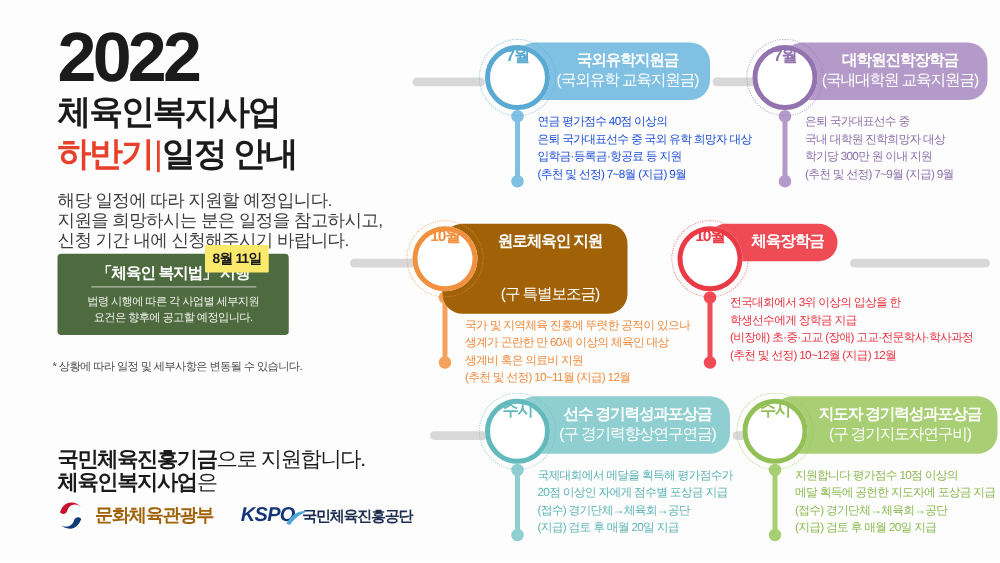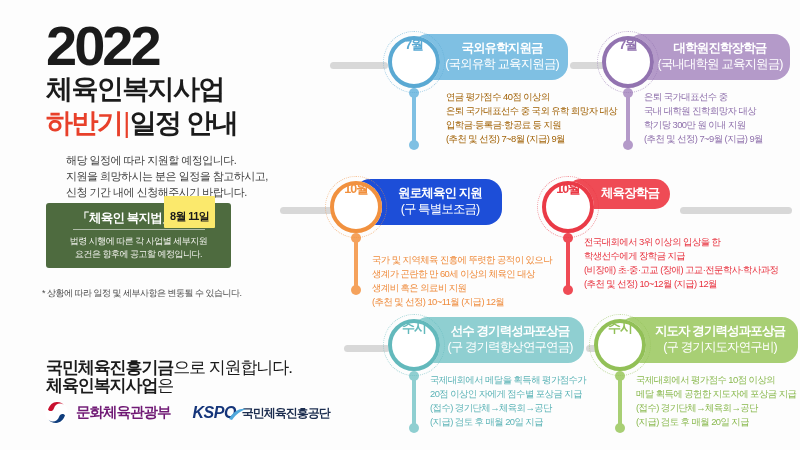--- a/index.html
+++ b/index.html
@@ -27,22 +27,22 @@
   .ttl3 {
     position: absolute; left: 30px; top: 110px;
     font-size: 27px; font-weight: 800; letter-spacing: -1.6px;
     line-height: 1; color: #1b1b1b; white-space: nowrap;
   }
   .ttl3 .hl { color: #e8402a; }
   .ttl3 .bar { color: #e8402a; font-weight: 500; padding: 0 1px; }
 
   .lead { position: absolute; left: 30px; top: 152px; width: 290px; }
   .lead div {
-    font-size: 11px; color: #3d3d3d; line-height: 16px;
-    letter-spacing: -0.5px; white-space: nowrap; margin-left: 20px;
+    font-size: 14px; color: #3d3d3d; line-height: 16px;
+    letter-spacing: -0.5px; white-space: nowrap;
   }
 
   
   .lawbox {
     position: absolute; left: 30px; top: 203px;
     width: 185px; height: 65px;
     background: #4e6b3f; border-radius: 3px;
     padding-top: 8px;
   }
   .lawbox .lb-t {
@@ -52,21 +52,21 @@
     width: 132px; margin: 0 auto 5px; padding-bottom: 3px;
   }
   .lawbox .lb-s {
     text-align: center; color: #f2f2ee; font-size: 9px; line-height: 13px;
     letter-spacing: -0.5px;
   }
   .datebadge {
     position: absolute; left: 148px; top: 196px;
     background: #fbe96c; color: #1b1b1b;
     font-size: 11px; font-weight: 700; letter-spacing: -0.6px;
-    padding: 13px 6px 4px; border-radius: 1px; white-space: nowrap;
+    padding: 3px 6px 4px; border-radius: 1px; white-space: nowrap;
   }
 
   .note {
     position: absolute; left: 26px; top: 287px;
     font-size: 9px; color: #4a4a4a; letter-spacing: -0.5px; white-space: nowrap;
   }
 
   .fund1 {
     position: absolute; left: 30px; top: 330px;
     font-size: 17px; letter-spacing: -1.1px; color: #1b1b1b; white-space: nowrap; margin-top: 44px;
@@ -76,21 +76,21 @@
     font-size: 17px; letter-spacing: -1.1px; color: #1b1b1b; white-space: nowrap;
   }
   .fund1 b, .fund2 b { font-weight: 800; }
   .fund1 span, .fund2 span { font-weight: 500; }
 
   
   .logos { position: absolute; left: 28px; top: 400px; display: flex; align-items: center; gap: 22px; }
   .logo-mcst { display: flex; align-items: center; gap: 7px; }
   .logo-mcst .tg { width: 25px; height: 25px; }
   .logo-mcst .tx {
-    font-size: 14.5px; font-weight: 700; color: #701a75; letter-spacing: -1px;
+    font-size: 14.5px; font-weight: 700; color: #a16207; letter-spacing: -1px;
   }
   .logo-kspo { display: flex; align-items: flex-end; gap: 3px; }
   .logo-kspo .ks {
     font-size: 16px; font-weight: 800; color: #15357a;
     font-style: italic; letter-spacing: -0.5px; position: relative;
   }
   .logo-kspo .swoosh { position: relative; width: 0; height: 0; }
   .logo-kspo .swoosh svg { position: absolute; left: -12px; top: -14px; }
   .logo-kspo .kt {
     font-size: 12px; font-weight: 700; color: #1c2d4f; letter-spacing: -1px;
@@ -226,21 +226,21 @@
       <div class="circ" style="left:0px; top:36px; color:#5aa9d3;">
         <span class="ring"></span>
         <span class="dots"></span>
         <span class="lab">7월</span>
       </div>
       <div class="stem" style="left:24px; top:92px; height:54px; color:#7fc0e3;">
         <span class="line"></span>
         <span class="d1"></span>
         <span class="d2"></span>
       </div>
-      <div class="desc" style="left:42px; top:90px; color:#a16207;margin-left:16px;">
+      <div class="desc" style="left:42px; top:90px; color:#1d4ed8;">
         <div>연금 평가점수 40점 이상의</div>
         <div>은퇴 국가대표선수 중 국외 유학 희망자 대상</div>
         <div>입학금·등록금·항공료 등 지원</div>
         <div>(추천 및 선정) 7~8월 (지급) 9월</div>
       </div>
     </div>
 
     <div class="connector" style="left:240px; top:62px; width:38px;"></div>
 
     <div class="node" style="left:272px; top:0px;">
@@ -261,21 +261,21 @@
       <div class="desc" style="left:42px; top:90px; color:#8e6fab;">
         <div>은퇴 국가대표선수 중</div>
         <div>국내 대학원 진학희망자 대상</div>
         <div>학기당 300만 원 이내 지원</div>
         <div>(추천 및 선정) 7~9월 (지급) 9월</div>
       </div>
     </div>
 
     <div class="connector" style="left:-50px; top:207px; width:60px;"></div>
     <div class="node" style="left:0px; top:145px;">
-      <div class="pill" style="left:24px; top:34px; width:148px; background:#1d4ed8;">
+      <div class="pill" style="left:24px; top:34px; width:148px; background:#a16207;gap:26px;">
         <div class="t1">원로체육인 지원</div>
         <div class="t2">(구 특별보조금)</div>
       </div>
       <div class="circ" style="left:0px; top:36px; color:#f1913f;">
         <span class="ring"></span>
         <span class="dots"></span>
         <span class="lab sm">10월</span>
       </div>
       <div class="stem" style="left:24px; top:92px; height:54px; color:#f5a25c;">
         <span class="line"></span>
@@ -348,21 +348,21 @@
         <span class="ring"></span>
         <span class="dots"></span>
         <span class="lab">수시</span>
       </div>
       <div class="stem" style="left:24px; top:92px; height:54px; color:#a8cf74;">
         <span class="line"></span>
         <span class="d1"></span>
         <span class="d2"></span>
       </div>
       <div class="desc" style="left:42px; top:90px; color:#8ab94f;">
-        <div>국제대회에서 평가점수 10점 이상의</div>
+        <div>지원합니다 평가점수 10점 이상의</div>
         <div>메달 획득에 공헌한 지도자에 포상금 지급</div>
         <div>(접수) 경기단체→체육회→공단</div>
         <div>(지급) 검토 후 매월 20일 지급</div>
       </div>
     </div>
 
   </div>
 </div>
 
 </body></html>

